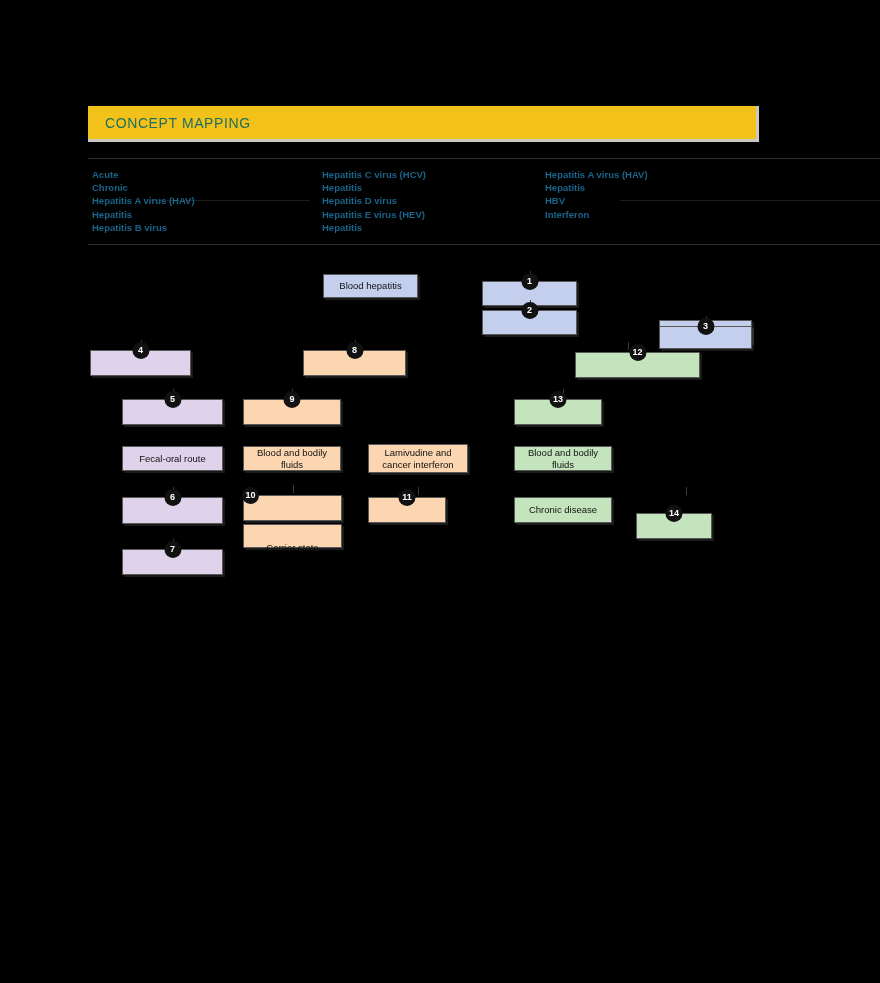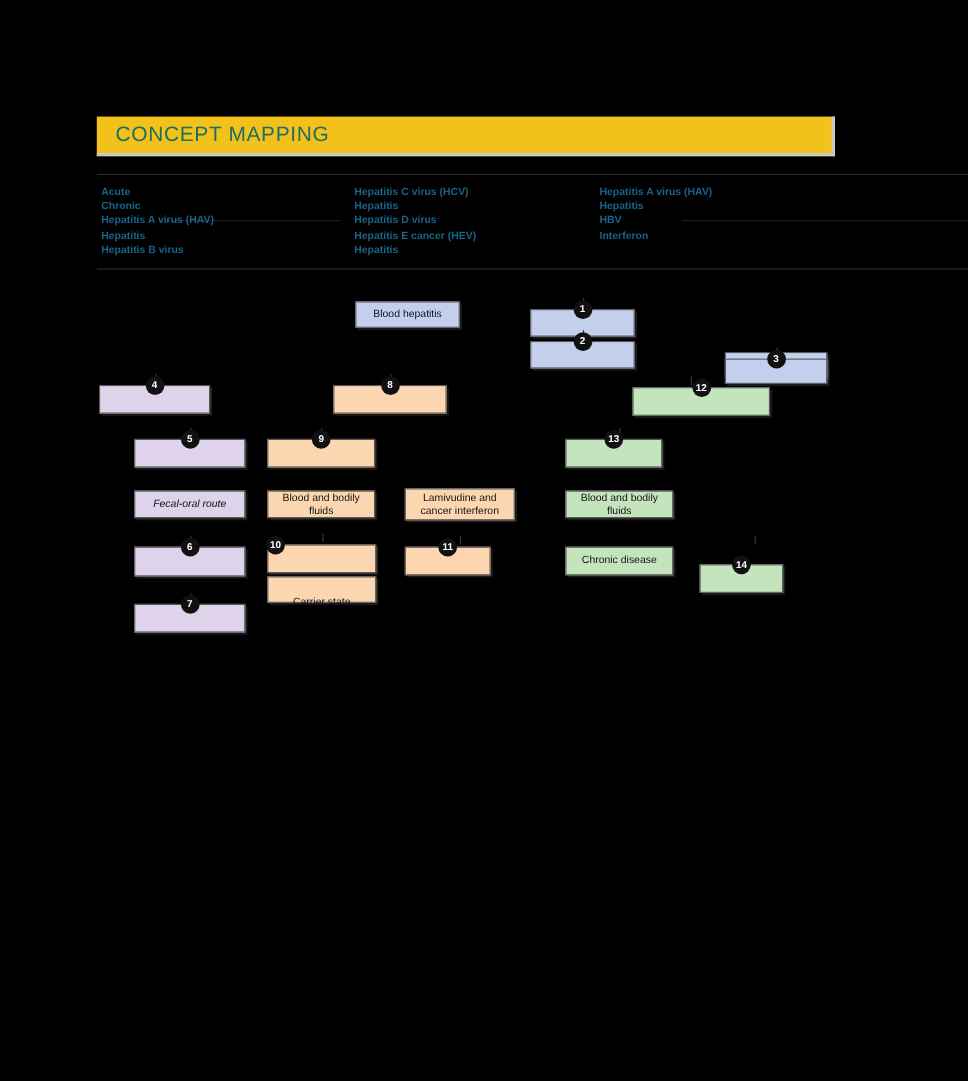--- a/index.html
+++ b/index.html
@@ -25,21 +25,21 @@
     background: #f2c21a;
     box-sizing: border-box;
     border-right: 3px solid #c9c9c2;
     border-bottom: 3px solid #c9c9c2;
   }
   #title-bar .title-text {
     position: absolute;
     left: 17px;
     top: 50%;
     transform: translateY(-50%);
-    font-size: 19px;
+    font-size: 14px;
     letter-spacing: 0.6px;
     color: #1f6e61;
     font-family: "Liberation Sans", sans-serif;
     white-space: nowrap;
   }
 
   
   .wordbank-col {
     position: absolute;
     color: #1a6389;
@@ -128,21 +128,21 @@
     <span class="wb-line">Acute</span>
     <span class="wb-line">Chronic</span>
     <span class="wb-line">Hepatitis A virus (HAV)</span>
     <span class="wb-line">Hepatitis</span>
     <span class="wb-line">Hepatitis B virus</span>
   </div>
 <div class="wordbank-col" id="wb-col-2">
     <span class="wb-line">Hepatitis C virus (HCV)</span>
     <span class="wb-line">Hepatitis</span>
     <span class="wb-line">Hepatitis D virus</span>
-    <span class="wb-line">Hepatitis E cancer (HEV)</span>
+    <span class="wb-line">Hepatitis E virus (HEV)</span>
     <span class="wb-line">Hepatitis</span>
   </div>
 <div class="wordbank-col" id="wb-col-3">
     <span class="wb-line">Hepatitis A virus (HAV)</span>
     <span class="wb-line">Hepatitis</span>
     <span class="wb-line">HBV</span>
     <span class="wb-line">Interferon</span>
   </div>
 
 <div id="concept-map">
@@ -191,21 +191,21 @@
     <div class="node orange" style="left: 243px; top: 399px; width: 98px; height: 26px;">
       <span style="white-space: pre-line; padding: 0px 3px;"></span>
       <span class="badge">9</span>
     </div>
     <div class="stub" style="left: 563px; top: 389px; height: 8px;"></div>
     <div class="node green" style="left: 514px; top: 399px; width: 88px; height: 26px;">
       <span style="white-space: pre-line; padding: 0px 3px;"></span>
       <span class="badge">13</span>
     </div>
     <div class="node purple" style="left: 122px; top: 446px; width: 101px; height: 25px;">
-      <span style="white-space: pre-line; padding: 0px 3px; font-style: italic;">Fecal-oral route</span>
+      <span style="white-space: pre-line; padding: 0px 3px;">Fecal-oral route</span>
     </div>
     <div class="node orange" style="left: 243px; top: 446px; width: 98px; height: 25px;">
       <span style="white-space: pre-line; padding: 0px 3px;">Blood and bodily fluids</span>
     </div>
     <div class="node orange" style="left: 368px; top: 444px; width: 100px; height: 29px;">
       <span style="white-space: pre-line; padding: 0px 3px;">Lamivudine and
 cancer interferon</span>
     </div>
     <div class="node green" style="left: 514px; top: 446px; width: 98px; height: 25px;">
       <span style="white-space: pre-line; padding: 0px 3px;">Blood and bodily fluids</span>

